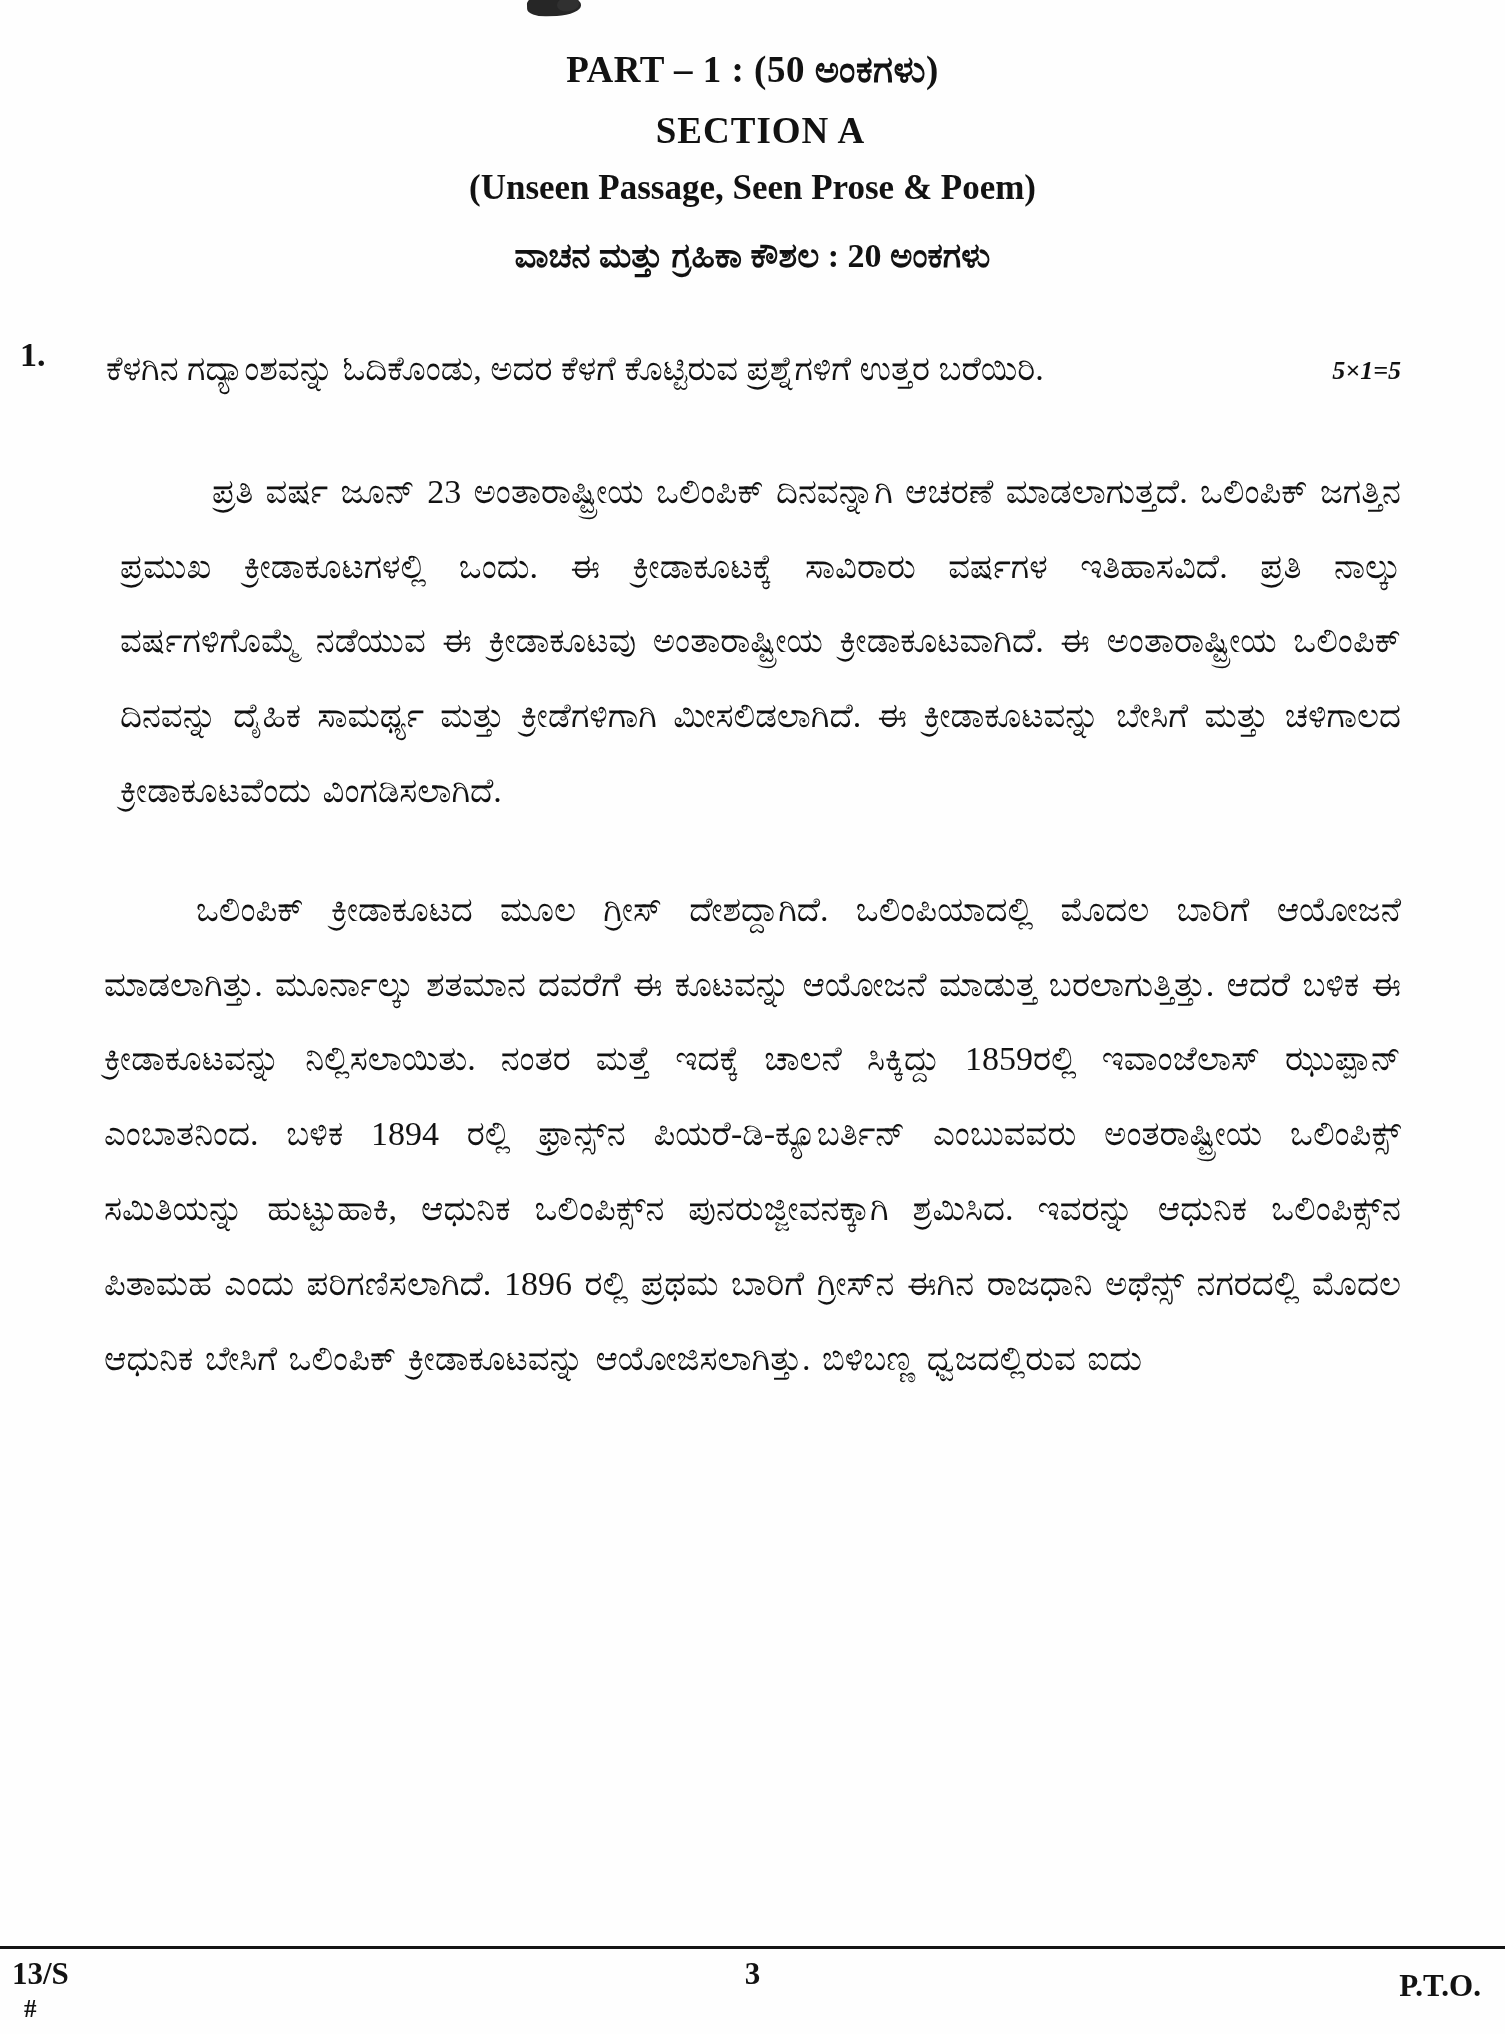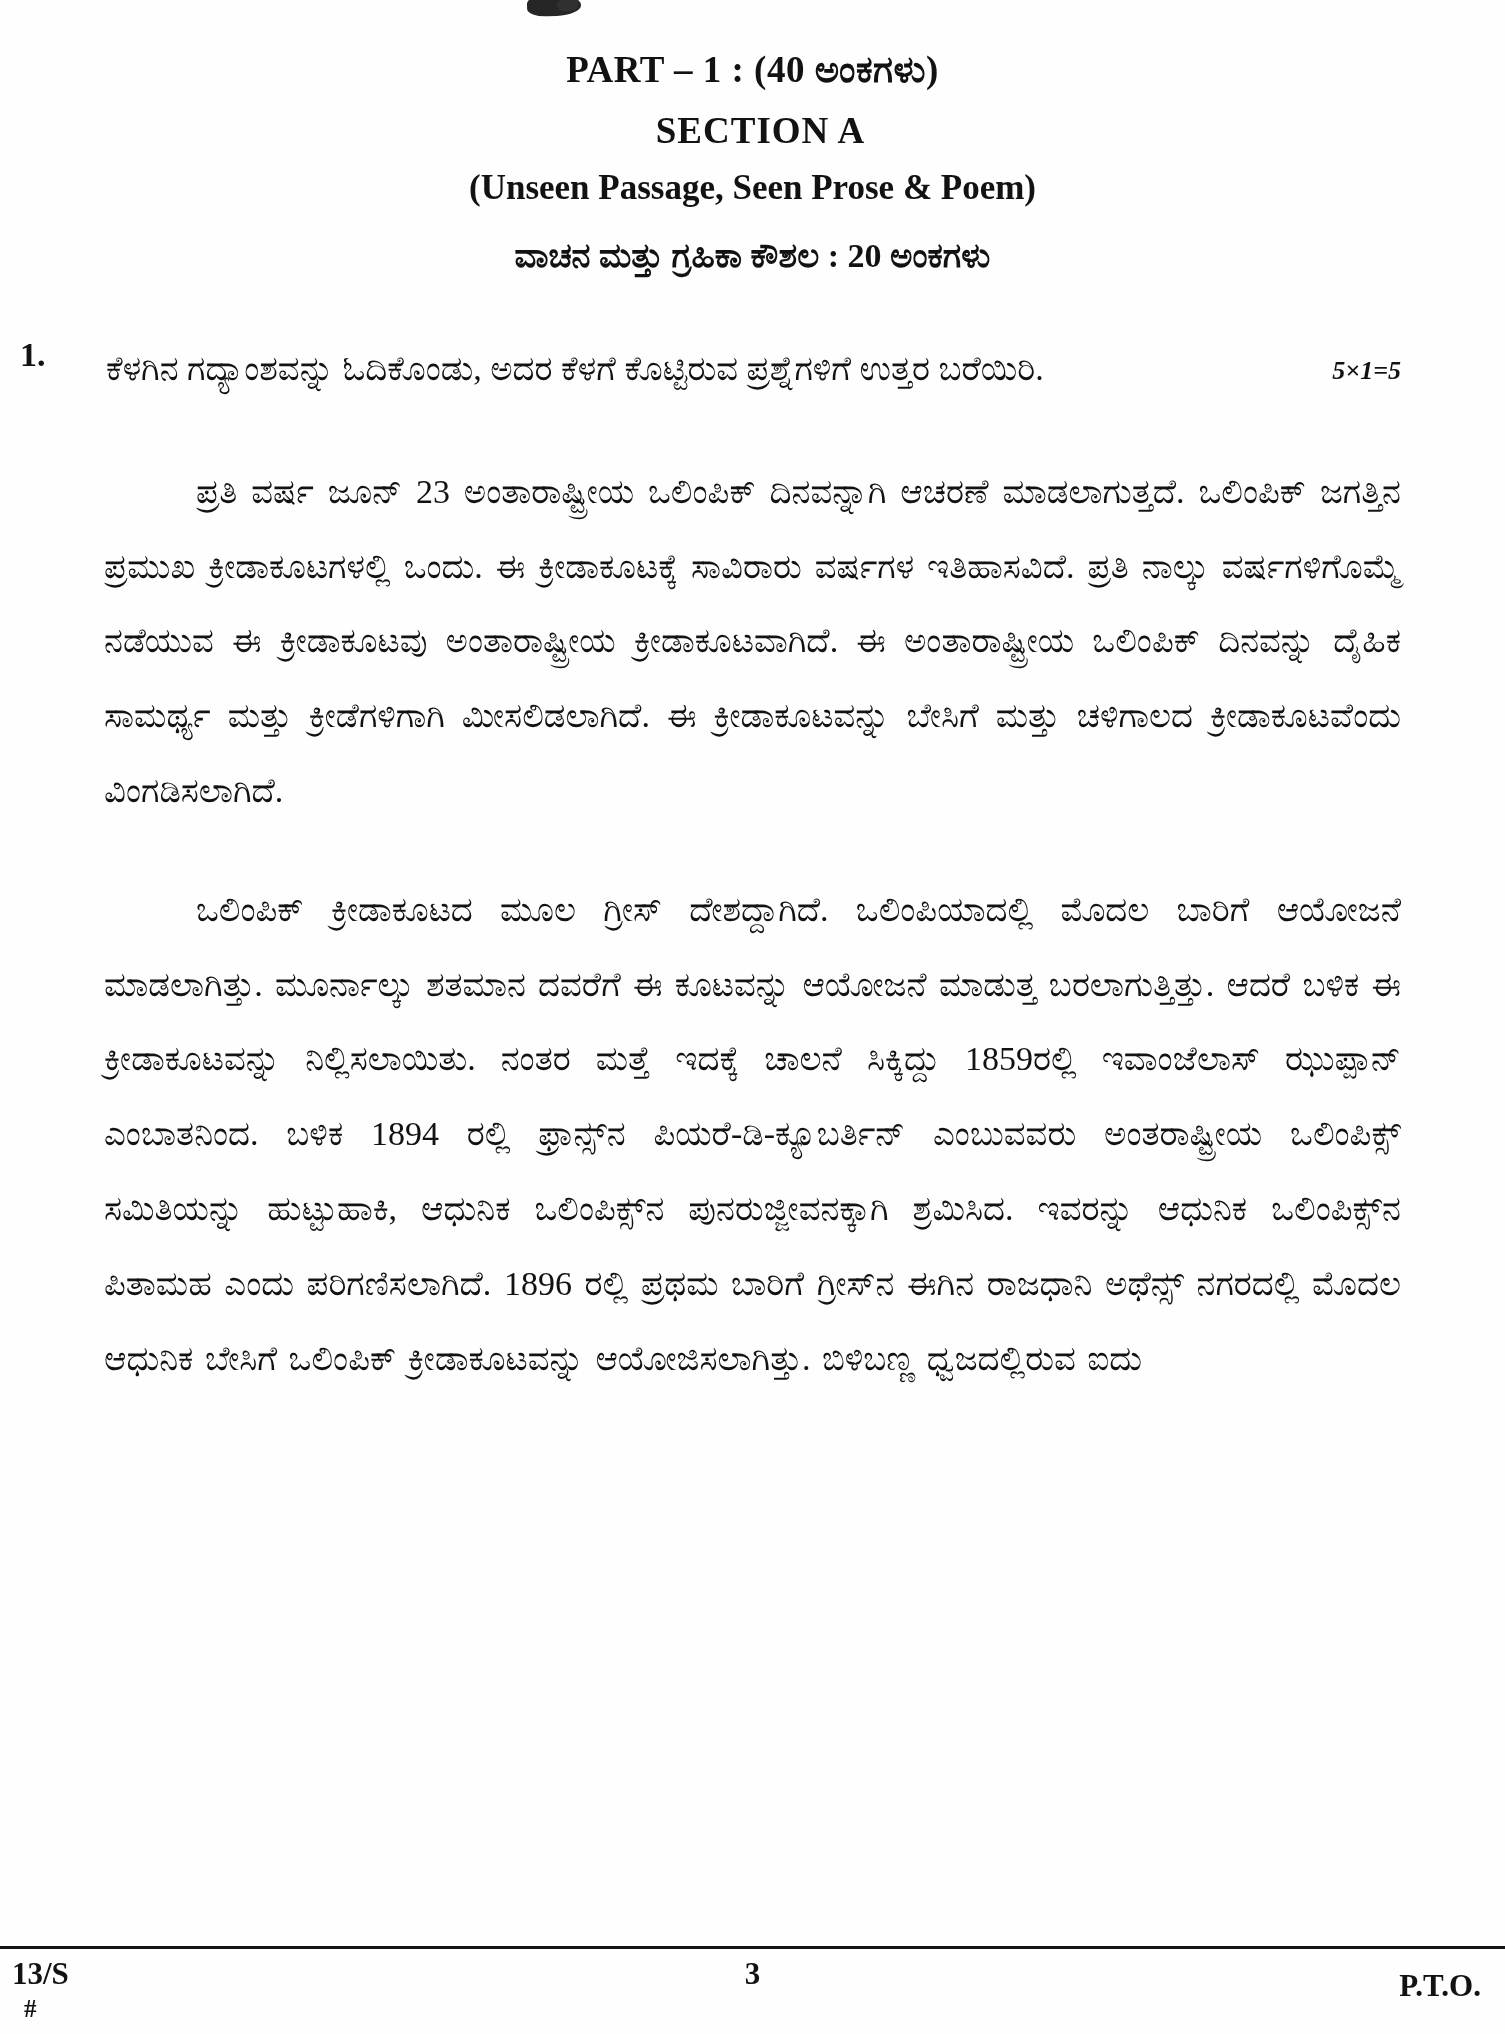--- a/index.html
+++ b/index.html
@@ -80,21 +80,21 @@
     padding: 0 104px;
     font-size: 34px;
     line-height: 2.2;
     text-align: justify;
   }
   .passage p {
     text-indent: 92px;
     margin-top: 44px;
     word-spacing: 3px;
   }
-  .passage p.first { margin-top: 48px; }
+  .passage p.first { margin-top: 48px; margin-left: 16px; }
 
   .footer-rule {
     position: absolute;
     left: 0;
     right: 0;
     top: 1946px;
     border-top: 3px solid #141414;
   }
   .footer {
     position: absolute;
@@ -111,21 +111,21 @@
   .footer .f-right  { position: absolute; right: 24px; top: 14px; }
 </style>
 </head>
 <body>
 
 <div class="sheet">
 
   <div class="smudge"></div>
 
   <div class="header">
-    <div class="h-part">PART – 1 : (40 ಅಂಕಗಳು)</div>
+    <div class="h-part">PART – 1 : (50 ಅಂಕಗಳು)</div>
     <div class="h-section">SECTION A</div>
     <div class="h-sub">(Unseen Passage, Seen Prose &amp; Poem)</div>
     <div class="h-skill">ವಾಚನ ಮತ್ತು ಗ್ರಹಿಕಾ ಕೌಶಲ : 20 ಅಂಕಗಳು</div>
   </div>
 
   <div class="question">
     <div class="q-num">1.</div>
     <div class="q-body">
       <span>ಕೆಳಗಿನ ಗದ್ಯಾಂಶವನ್ನು ಓದಿಕೊಂಡು, ಅದರ ಕೆಳಗೆ ಕೊಟ್ಟಿರುವ ಪ್ರಶ್ನೆಗಳಿಗೆ ಉತ್ತರ ಬರೆಯಿರಿ.</span>
       <span class="q-marks">5×1=5</span>

